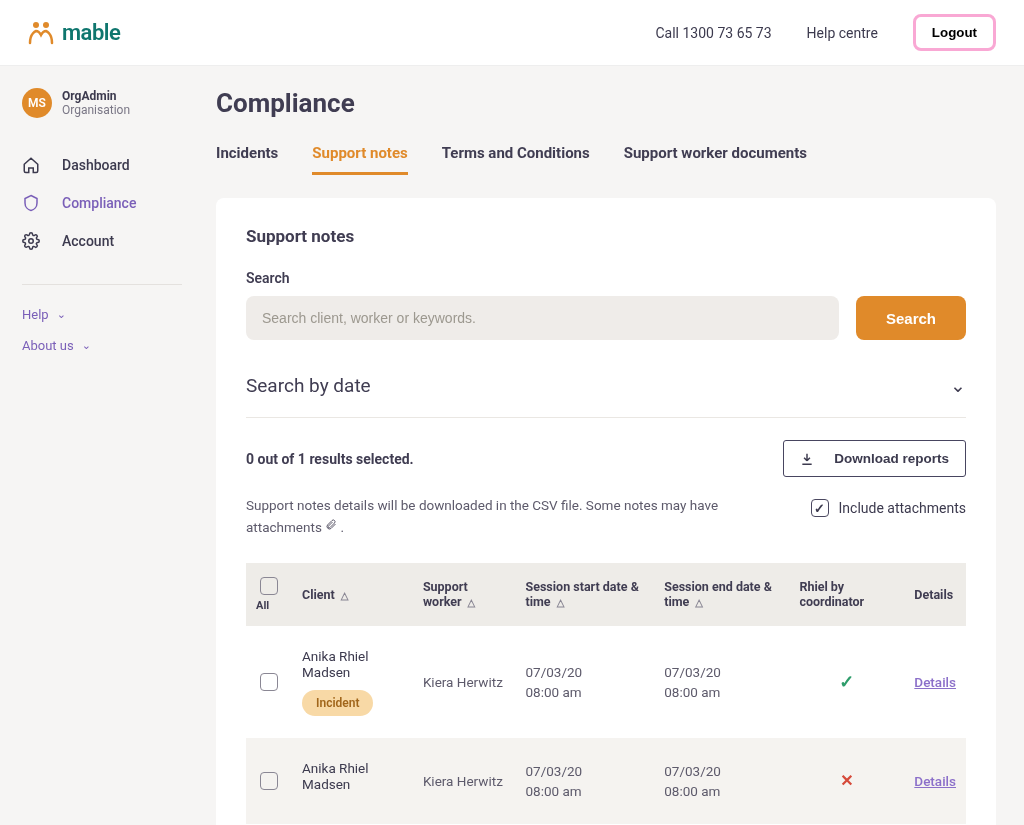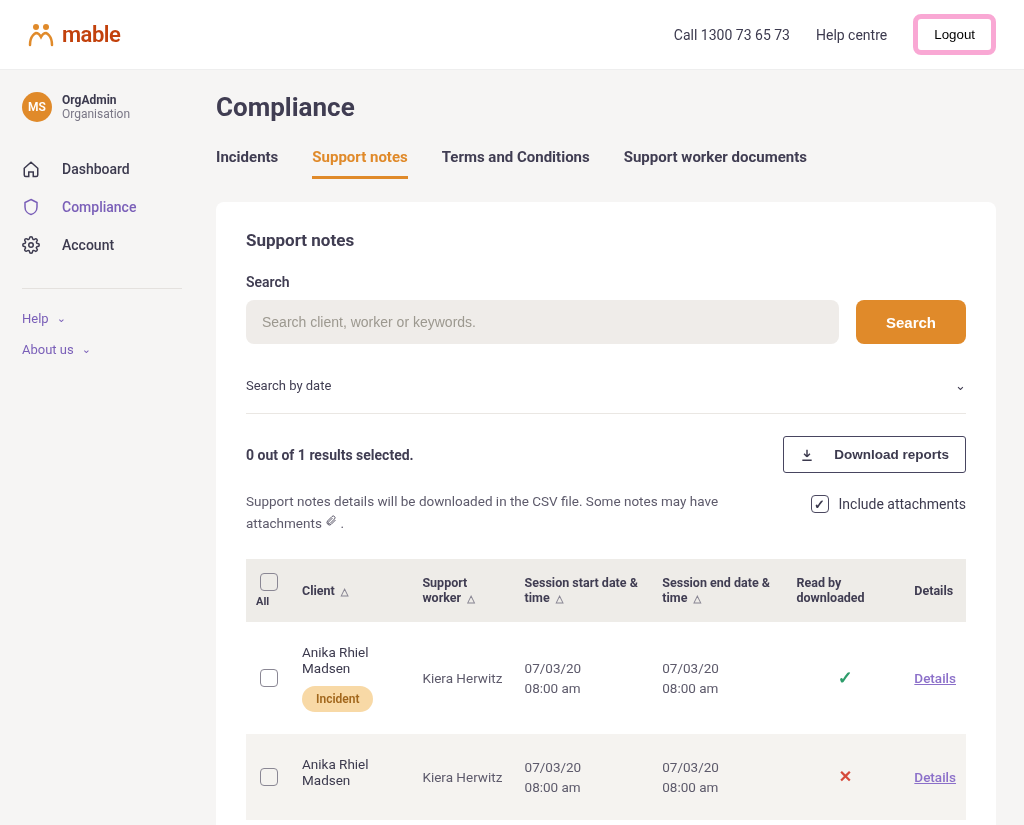--- a/index.html
+++ b/index.html
@@ -13,25 +13,25 @@
   .header {
     background: #fff;
     display: flex;
     align-items: center;
     justify-content: space-between;
     padding: 14px 28px;
     border-bottom: 1px solid #eee;
   }
   .logo { display:flex; align-items:center; gap:6px; }
   .logo-icon svg { display:block; }
-  .logo-text { color:#c2410c; font-weight:600; font-size:22px; letter-spacing:-0.5px; }
-  .header-right { display:flex; align-items:center; gap:26px; font-size:14px; color:#3c3a4e;margin-left:48px;}
+  .logo-text { color:#0f766e; font-weight:600; font-size:22px; letter-spacing:-0.5px; }
+  .header-right { display:flex; align-items:center; gap:35px; font-size:14px; color:#3c3a4e;margin-left:48px;}
   .logout-btn {
-    border:5px solid #f9a8d4; border-radius:8px; padding:8px 16px;
-    background:#fff; font-weight:400; cursor:pointer;
+    border:3px solid #f9a8d4; border-radius:8px; padding:8px 16px;
+    background:#fff; font-weight:700; cursor:pointer;
   }
   
   .layout { display:flex; }
   .sidebar {
     width: 200px; padding: 22px 18px 22px 22px; flex-shrink:0;
     font-size:14px;
   }
   .org-block { display:flex; align-items:center; gap:10px; margin-bottom:28px; }
   .org-avatar {
     width:30px; height:30px; border-radius:50%; background:#e08a2a;
@@ -72,21 +72,21 @@
     flex:1; background:#efece9; border:none; border-radius:8px; padding:14px 16px;
     font-size:14px; color:#3c3a4e;
   }
   .search-input::placeholder { color:#9c988f; }
   .search-btn {
     background:#e08a2a; color:#fff; font-weight:700; border:none; border-radius:8px;
     padding:0 30px; font-size:15px; cursor:pointer;
   }
   .date-row {
     display:flex; justify-content:space-between; align-items:center;
-    padding:10px 0 20px; cursor:pointer; font-size:13px; color:#403d52;
+    padding:10px 0 20px; cursor:pointer; font-size:19px; color:#403d52;
   }
   .hr { border:none; border-top:1px solid #eae7e3; margin-bottom:22px; }
   .results-bar { display:flex; justify-content:space-between; align-items:center; margin-bottom:18px; flex-wrap:wrap; gap:12px;}
   .results-text { font-weight:700; color:#403d52; font-size:14px; }
   .download-btn {
     border:1px solid #484560; border-radius:3px; background:#fff; padding:10px 16px;
     font-weight:700; font-size:13.5px; display:flex; align-items:center; gap:20px; cursor:pointer;
     color:#3c3a4e;
   }
   .note-text { font-size:13.5px; color:#5d5a6b; line-height:1.6; max-width:520px; }
@@ -255,21 +255,21 @@
             <th>
               <span>Support worker</span><span class="sort">△</span>
             </th>
             <th>
               <span>Session start date &amp; time</span><span class="sort">△</span>
             </th>
             <th>
               <span>Session end date &amp; time</span><span class="sort">△</span>
             </th>
             <th class="col-read">
-              <span>Read by downloaded</span>
+              <span>Rhiel by coordinator</span>
             </th>
             <th class="col-details">
               <span>Details</span>
             </th>
           </tr>
         </thead>
         <tbody>
           <tr>
             <td class="col-chk">
                 <div class="row-chk"></div>

